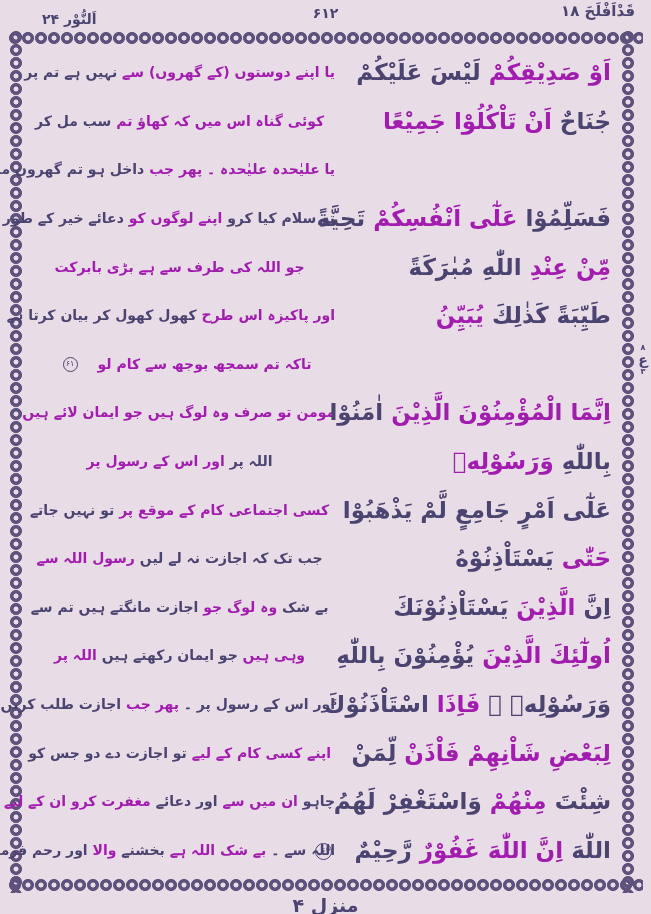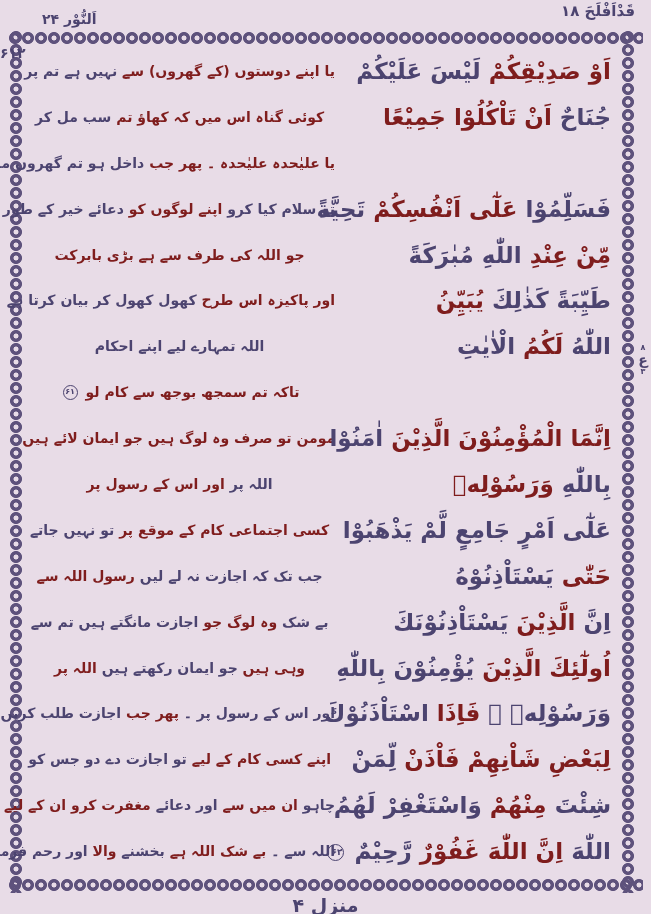--- a/index.html
+++ b/index.html
@@ -31,21 +31,21 @@
     background-repeat:repeat-y;
   }
   .chain-top{left:8px;right:8px;top:30px;}
   .chain-bottom{left:8px;right:8px;bottom:21px;}
   .chain-left{left:8px;top:30px;bottom:21px;}
   .chain-right{right:15px;top:30px;bottom:21px;}
 
   
   .hdr{position:absolute;color:#4c4470;font-weight:bold;white-space:nowrap;}
   .hdr-juz{top:2px;right:16px;font-size:15px;}
-  .hdr-page{top:5px;left:0;right:0;text-align:left;font-size:14px;margin-top:40px;}
+  .hdr-page{top:5px;left:0;right:0;text-align:center;font-size:14px;}
   .hdr-surah{top:11px;left:42px;font-size:14px;}
   .ftr{position:absolute;bottom:0;left:0;right:0;text-align:center;
        color:#4c4470;font-weight:bold;font-size:19px;height:20px;}
 
   
   .ruku{
     position:absolute;right:0;top:344px;width:16px;
     display:flex;flex-direction:column;align-items:center;
     color:#4c4470;font-weight:bold;line-height:1;
   }
@@ -63,27 +63,27 @@
   }
   .urdu{
     width:53%;direction:rtl;text-align:center;white-space:nowrap;
     font-size:14px;font-weight:bold;color:#4c4470;
   }
   .arabic{
     width:46%;direction:rtl;text-align:right;white-space:nowrap;
     font-size:23px;font-weight:bold;color:#4c4470;
   }
   .navy{color:#4c4470;}
-  .red{color:#7f1d1d;}
+  .red{color:#a21caf;}
   .vmark{
     display:inline-block;box-sizing:border-box;
     width:17px;height:17px;line-height:14px;
     border:1.6px solid #4c4470;border-radius:50%;
     font-size:9px;color:#4c4470;
-    vertical-align:middle;margin:0 3px;font-weight:bold;
+    vertical-align:middle;margin:0 15px;font-weight:normal;
   }
   .urdu .vmark{width:15px;height:15px;line-height:12px;font-size:8px;}
 </style>
 </head>
 <body>
 
 <div class="page">
 
   <div class="chain chain-h chain-top"></div>
   <div class="chain chain-h chain-bottom"></div>
@@ -116,24 +116,20 @@
         <div class="urdu"><span class="navy">تو سلام کیا کرو</span> <span class="red">اپنے لوگوں کو</span> <span class="navy">دعائے خیر کے طور پر</span> </div>
         <div class="arabic"><span class="navy">فَسَلِّمُوْا</span> <span class="red">عَلٰٓى اَنْفُسِكُمْ</span> <span class="navy">تَحِيَّةً</span> </div>
       </div>
       <div class="row">
         <div class="urdu"><span class="red">جو اللہ کی طرف سے ہے بڑی بابرکت</span> </div>
         <div class="arabic"><span class="red">مِّنْ عِنْدِ</span> <span class="navy">اللّٰهِ مُبٰرَكَةً</span> </div>
       </div>
       <div class="row">
         <div class="urdu"><span class="red">اور پاکیزہ اس طرح</span> <span class="navy">کھول کھول کر بیان کرتا ہے</span> </div>
         <div class="arabic"><span class="navy">طَيِّبَةً كَذٰلِكَ</span> <span class="red">يُبَيِّنُ</span> </div>
-      </div>
-      <div class="row">
-        <div class="urdu"><span class="navy">اللہ تمہارے لیے اپنے احکام</span> </div>
-        <div class="arabic"><span class="navy">اللّٰهُ</span> <span class="red">لَكُمُ</span> <span class="navy">الْاٰيٰتِ</span> </div>
       </div>
       <div class="row">
         <div class="urdu"><span class="red">تاکہ تم سمجھ بوجھ سے کام لو</span> <span class="vmark">۶۱</span> </div>
       </div>
       <div class="row">
         <div class="urdu"><span class="red">مومن تو صرف وہ لوگ ہیں جو ایمان لائے ہیں</span> </div>
         <div class="arabic"><span class="red">اِنَّمَا الْمُؤْمِنُوْنَ الَّذِيْنَ</span> <span class="navy">اٰمَنُوْا</span> </div>
       </div>
       <div class="row">
         <div class="urdu"><span class="navy">اللہ پر</span> <span class="red">اور اس کے رسول پر</span> </div>

